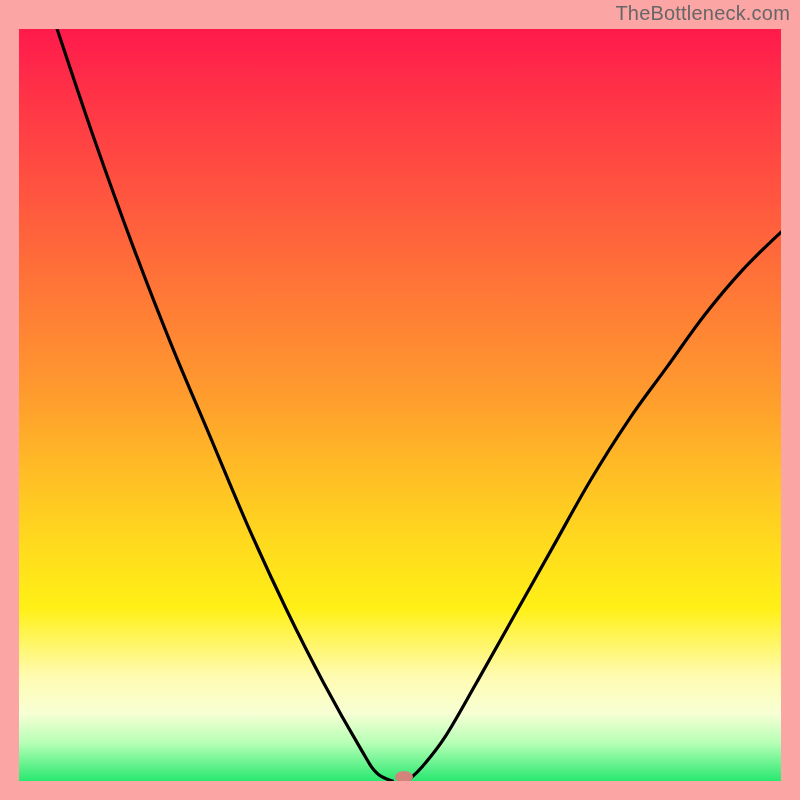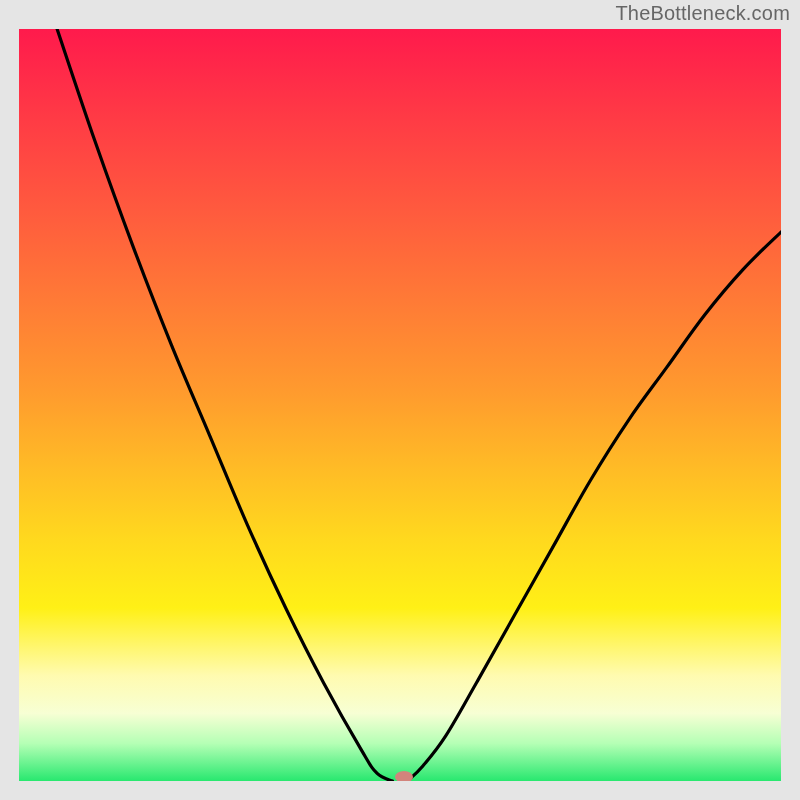--- a/index.html
+++ b/index.html
@@ -8,21 +8,21 @@
     width: 800px;
     height: 800px;
     background: #000;
     overflow: hidden;
     font-family: Arial, Helvetica, sans-serif;
   }
   .frame {
     position: relative;
     width: 800px;
     height: 800px;
-    background: #e5e5e5;
+    background: #fca5a5;
   }
   .watermark {
     position: absolute;
     top: 2px;
     right: 10px;
     color: #666;
     font-size: 20px;
     font-weight: 500;
     letter-spacing: 0.2px;
     z-index: 10;

